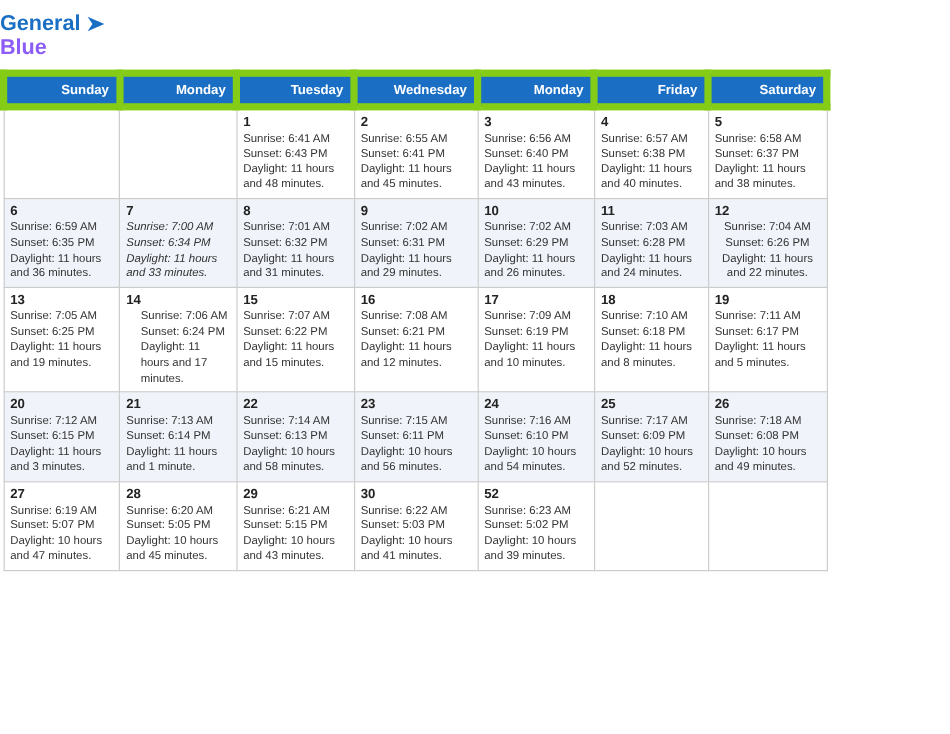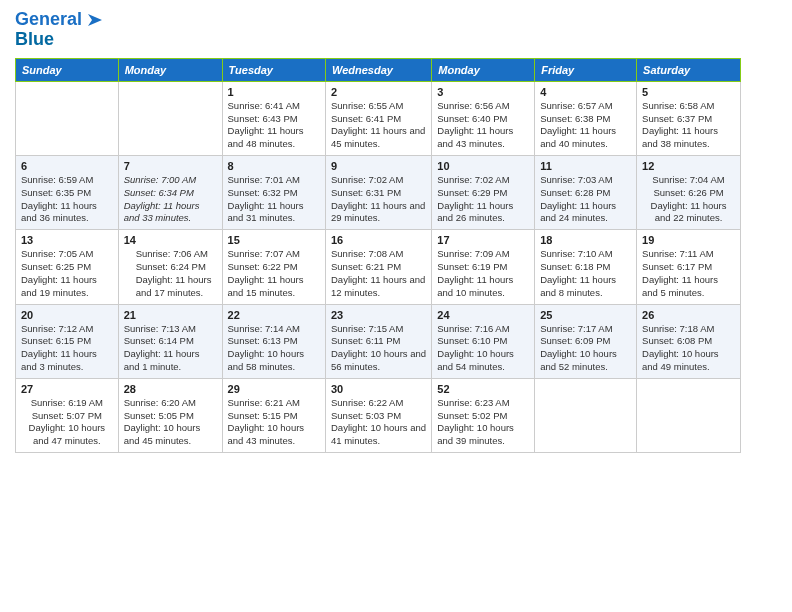--- a/index.html
+++ b/index.html
@@ -4,23 +4,23 @@
   <style>
     * { margin: 0; padding: 0; box-sizing: border-box; }
     body {
       width: 792px;
       height: 612px;
       font-family: Arial, sans-serif;
       background: #fff;
       overflow: hidden;
     }
     .page {
-      width: 756px;
+      width: 692px;
       height: 612px;
-      padding: 10px 15px;
+      padding: 10px 0;
     }
     .header {
       display: flex;
       justify-content: space-between;
       align-items: flex-start;
       margin-bottom: 8px;
     }
     .logo {
       display: flex;
       align-items: center;
@@ -53,26 +53,25 @@
       color: #444;
     }
     .calendar {
       width: 100%;
       border-collapse: collapse;
       font-size: 10px;
     }
     .calendar th {
       background-color: #1a6fc4;
       color: #fff;
-      text-align: left;
+      text-align: right;
       padding: 5px 6px;
       font-size: 11px;
       font-weight: bold;
-      border: 1px solid #84cc16;
-      font-style: italic;
+      border: 6px solid #84cc16;
     }
     .calendar td {
       vertical-align: top;
       padding: 4px 5px;
       border: 1px solid #ccc;
       width: 113px;
       min-height: 70px;
       background: #fff;
     }
     .calendar tr:nth-child(even) td {
@@ -106,21 +105,21 @@
       <div>
         <div style="display:flex;align-items:center;">
           <span class="logo-text">
             <span>General</span>
           </span>
           <svg class="logo-icon" viewBox="0 0 20 20">
             <polygon points="4,4 18,10 4,16 8,10" fill="#1a6fc4"></polygon>
           </svg>
         </div>
         <div style="display:flex;align-items:center;">
-          <span class="logo-text" style="color:#0369a1;">Blue</span>
+          <span class="logo-text" style="color:#8b5cf6;">Blue</span>
         </div>
       </div>
     </div>
     <div class="title-block">
       <div class="month-title"></div>
       <div class="subtitle"></div>
     </div>
   </div>
 
   <table class="calendar">
@@ -298,21 +297,21 @@
           <td>
             <span class="day-number">26</span>
             <div class="day-info" style="white-space: pre-line;">Sunrise: 7:18 AM
 Sunset: 6:08 PM
 Daylight: 10 hours and 49 minutes.</div>
           </td>
         </tr>
         <tr>
           <td>
             <span class="day-number">27</span>
-            <div class="day-info" style="white-space: pre-line; text-align: center;">Sunrise: 6:19 AM
+            <div class="day-info" style="white-space: pre-line;">Sunrise: 6:19 AM
 Sunset: 5:07 PM
 Daylight: 10 hours and 47 minutes.</div>
           </td>
           <td>
             <span class="day-number">28</span>
             <div class="day-info" style="white-space: pre-line;">Sunrise: 6:20 AM
 Sunset: 5:05 PM
 Daylight: 10 hours and 45 minutes.</div>
           </td>
           <td>

